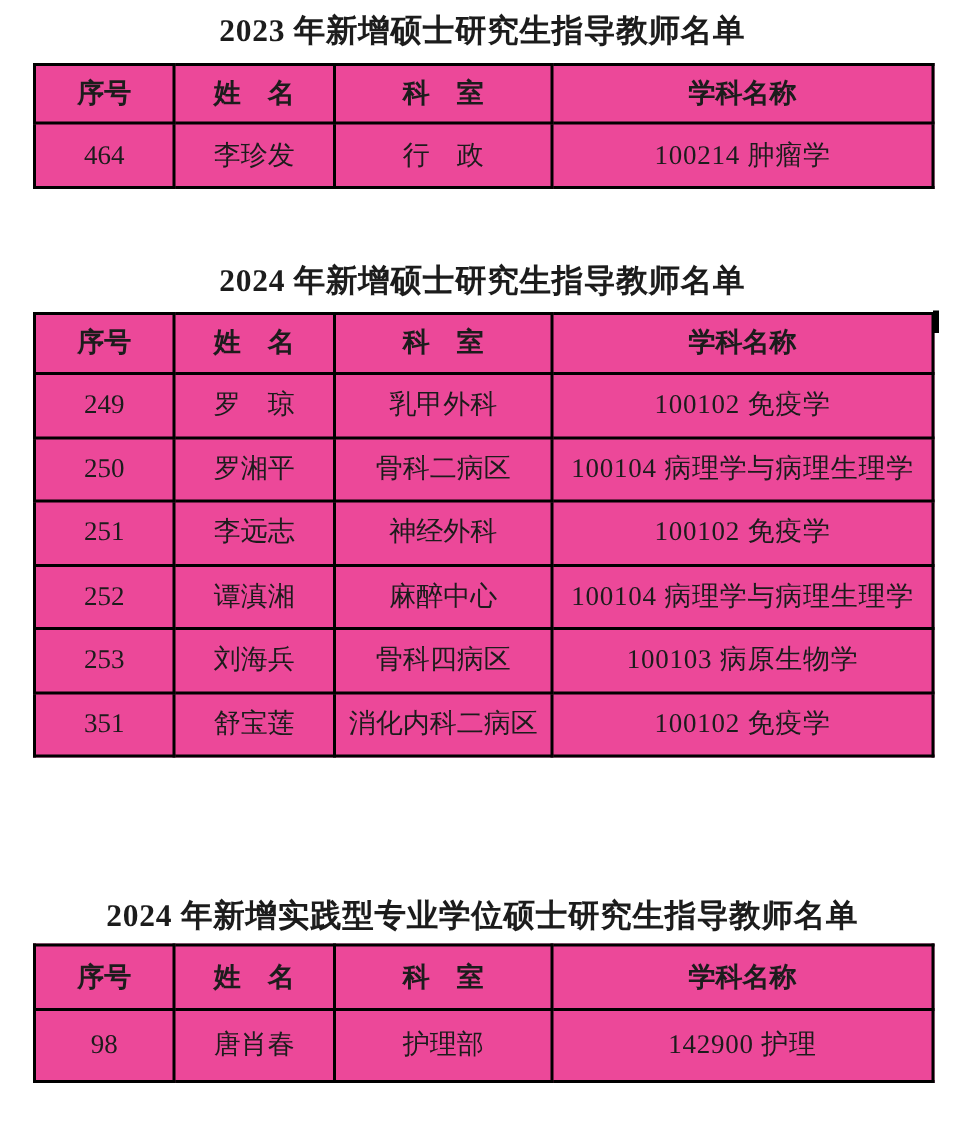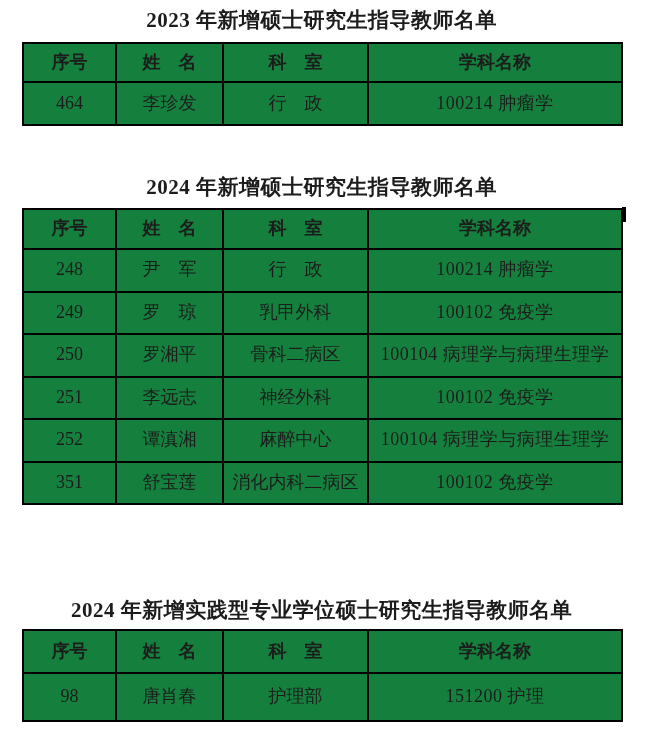--- a/index.html
+++ b/index.html
@@ -35,21 +35,21 @@
   #title-1 { top: 6px; }
   #title-2 { top: 173px; }
   #title-3 { top: 596px; }
 
   table.roster {
     position: absolute;
     left: 22px;
     width: 599px;
     border-collapse: collapse;
     table-layout: fixed;
-    background: #15803d;
+    background: #ec4899;
   }
   #table-1 { top: 42px; }
   #table-2 { top: 208px; }
   #table-3 { top: 629px; }
 
   table.roster col.c1 { width: 93px; }
   table.roster col.c2 { width: 107px; }
   table.roster col.c3 { width: 145px; }
   table.roster col.c4 { width: 254px; }
 
@@ -128,26 +128,20 @@
     <thead>
       <tr>
         <th>序号</th>
         <th>姓　名</th>
         <th>科　室</th>
         <th>学科名称</th>
       </tr>
     </thead>
     <tbody>
       <tr>
-        <td>248</td>
-        <td>尹　军</td>
-        <td>行　政</td>
-        <td class="discipline">100214 肿瘤学</td>
-      </tr>
-      <tr>
         <td>249</td>
         <td>罗　琼</td>
         <td>乳甲外科</td>
         <td class="discipline">100102 免疫学</td>
       </tr>
       <tr>
         <td>250</td>
         <td>罗湘平</td>
         <td>骨科二病区</td>
         <td class="discipline">100104 病理学与病理生理学</td>
@@ -156,20 +150,26 @@
         <td>251</td>
         <td>李远志</td>
         <td>神经外科</td>
         <td class="discipline">100102 免疫学</td>
       </tr>
       <tr>
         <td>252</td>
         <td>谭滇湘</td>
         <td>麻醉中心</td>
         <td class="discipline">100104 病理学与病理生理学</td>
+      </tr>
+      <tr>
+        <td>253</td>
+        <td>刘海兵</td>
+        <td>骨科四病区</td>
+        <td class="discipline">100103 病原生物学</td>
       </tr>
       <tr>
         <td>351</td>
         <td>舒宝莲</td>
         <td>消化内科二病区</td>
         <td class="discipline">100102 免疫学</td>
       </tr>
     </tbody>
   </table>
 
@@ -188,20 +188,20 @@
         <th>姓　名</th>
         <th>科　室</th>
         <th>学科名称</th>
       </tr>
     </thead>
     <tbody>
       <tr>
         <td>98</td>
         <td>唐肖春</td>
         <td>护理部</td>
-        <td class="discipline">151200 护理</td>
+        <td class="discipline">142900 护理</td>
       </tr>
     </tbody>
   </table>
 
   <div class="scan-mark"></div>
 
 </div>
 
 </body></html>

